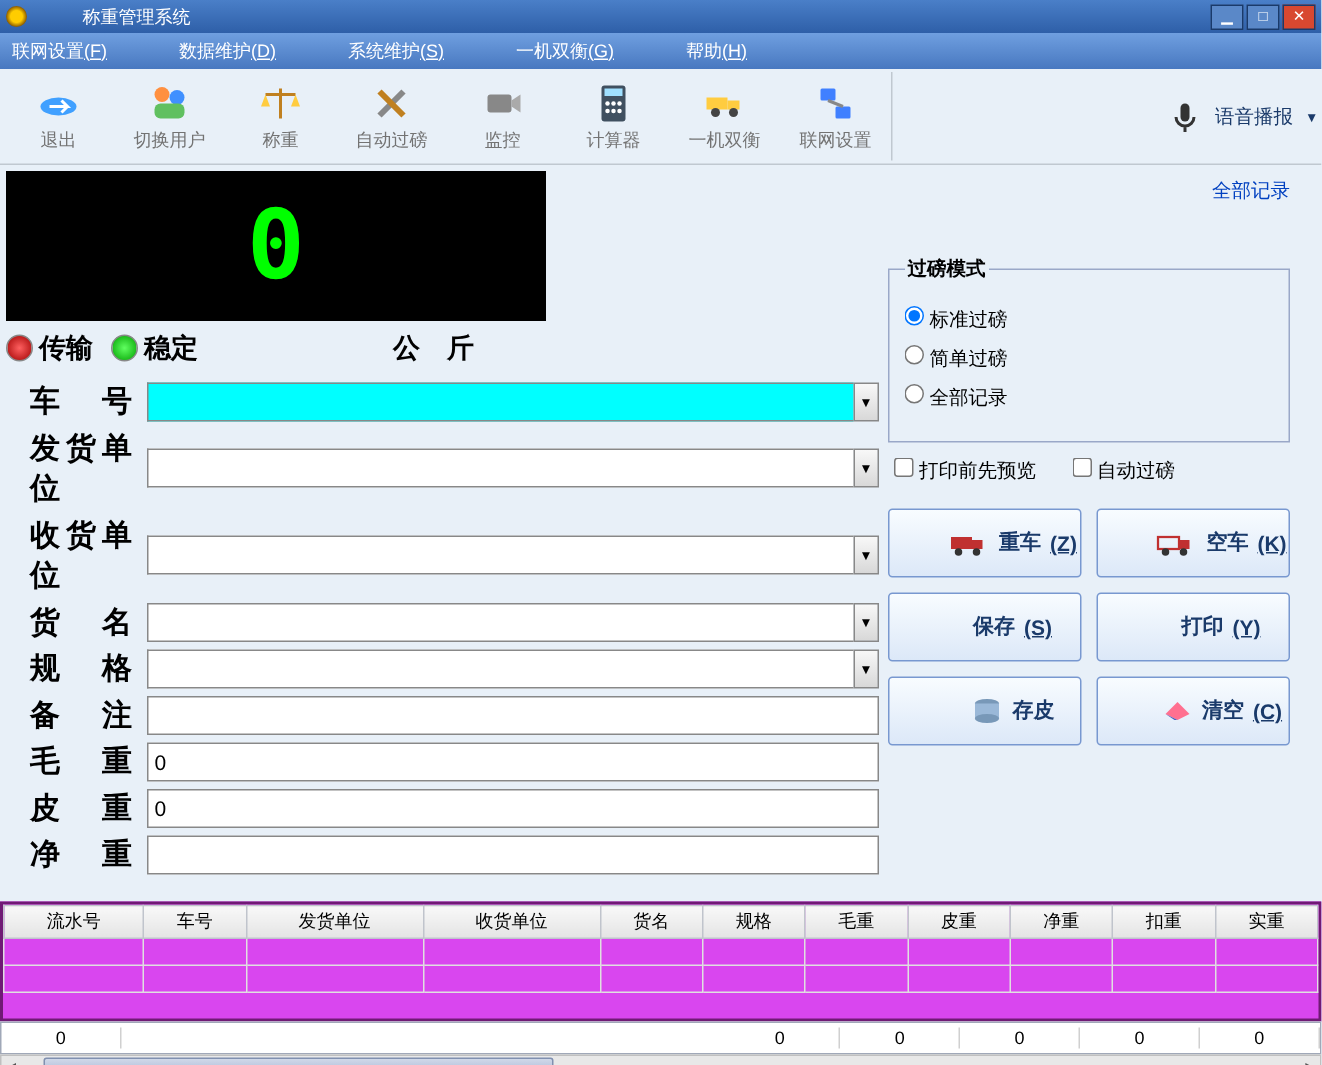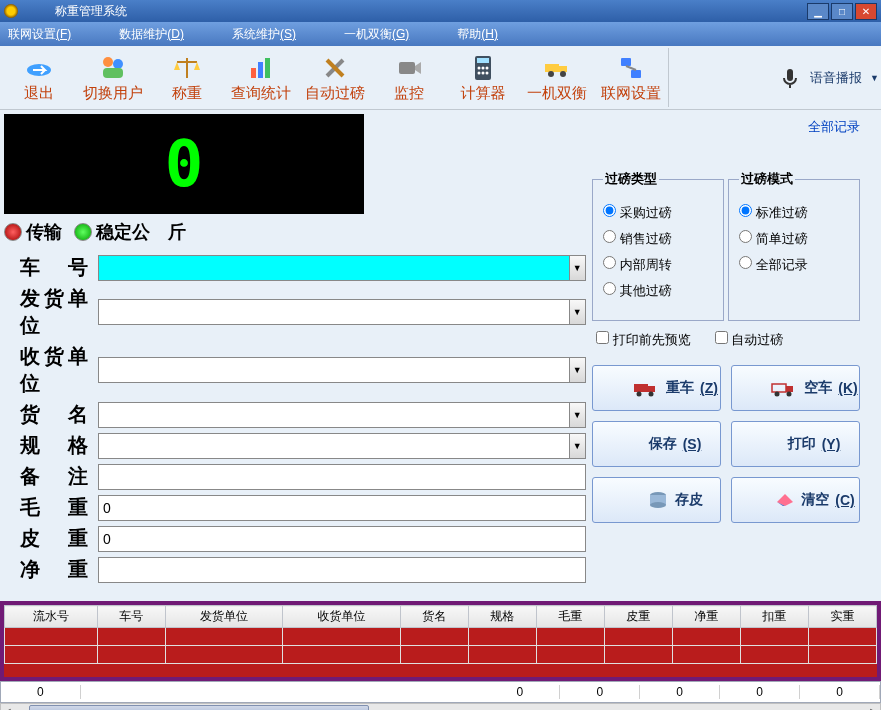--- a/index.html
+++ b/index.html
@@ -14,36 +14,36 @@
 .titlebar .winbtn.close { background: #d84830; }
 
 
 .menubar { height: 24px; background: linear-gradient(#6f9fe0, #4878c0); display: flex; align-items: center; padding: 0 8px; color: #fff; font-size: 12px; }
 .menubar .item { margin-right: 48px; cursor: default; }
 .menubar .item .shortcut { text-decoration: underline; }
 
 
 .toolbar { height: 64px; background: #e8f0f8; border-bottom: 1px solid #c0c8d0; display: flex; align-items: stretch; padding: 2px; }
 .toolbar .btn { width: 74px; display: flex; flex-direction: column; align-items: center; justify-content: center; border: 1px solid transparent; cursor: default; }
-.toolbar .btn .lbl { font-size: 15px; color: #c2410c; }
+.toolbar .btn .lbl { font-size: 12px; color: #737373; }
 .toolbar .voice { flex: 1; display: flex; align-items: center; justify-content: flex-end; gap: 8px; color: #1a3a6a; font-size: 13px; border-left: 1px solid #c0c8d0; }
 
 
 .main { display: flex; padding: 4px; gap: 6px; }
 .left { width: 582px; }
 .right { width: 268px; }
 
 
 .display { width: 360px; height: 100px; background: #000; display: flex; align-items: center; justify-content: center; }
 .display .val { color: #00ff00; font-size: 64px; font-weight: bold; font-family: Consolas, monospace; }
 .status-row { display: flex; align-items: center; padding: 6px 0; font-size: 18px; font-weight: bold; }
 .status-row .dot { width: 18px; height: 18px; border-radius: 50%; margin-right: 4px; border: 1px solid #888; }
 .dot.red { background: radial-gradient(#ff6060, #a00000); }
 .dot.green { background: radial-gradient(#60ff60, #00a000); }
-.status-row .unit { letter-spacing: 18px; }
+.status-row .unit { margin-left: 130px; letter-spacing: 18px; }
 
 
 .form { margin-top: 4px; }
 .form .row { display: flex; align-items: center; margin-bottom: 4px; }
 .form .row .lbl { width: 94px; text-align: justify; text-align-last: justify; font-size: 20px; font-weight: bold; padding: 0 10px 0 16px; }
 .form .row .control { flex: 1; position: relative; }
 .form .row input, .form .row select { width: 100%; height: 26px; border: 1px solid #888; padding: 0 4px; font-size: 14px; }
 .form .row .combo { display: flex; }
 .form .row .combo input { border-right: none; }
 .form .row .combo .arrow { width: 18px; height: 26px; border: 1px solid #888; background: linear-gradient(#f8f8f8,#d8d8d8); display: flex; align-items: center; justify-content: center; font-size: 9px; }
@@ -55,21 +55,21 @@
 .right .groups { display: flex; gap: 4px; }
 .right fieldset { border: 1px solid #9aa8c8; padding: 8px 10px 12px; font-size: 12px; flex: 1; }
 .right fieldset legend { font-weight: bold; font-size: 13px; padding: 0 2px; }
 .right fieldset label { display: block; margin: 8px 0; font-size: 13px; }
 .right .checks { display: flex; gap: 24px; padding: 10px 4px; font-size: 13px; }
 .right .bigbtns { display: grid; grid-template-columns: 1fr 1fr; gap: 10px; margin-top: 6px; }
 .right .bigbtn { height: 46px; border: 1px solid #7898d0; background: linear-gradient(#f8fcff,#dce8f8); display: flex; align-items: center; justify-content: center; gap: 6px; font-size: 14px; font-weight: bold; color: #1a3a6a; border-radius: 3px; padding-left: 37px; }
 .right .bigbtn .u { text-decoration: underline; }
 
 
-.table-wrap { margin-top: 10px; border: 4px solid #701a75; background: #b91c1c; height: 80px; overflow: hidden; }
+.table-wrap { margin-top: 10px; border: 2px solid #701a75; background: #d946ef; height: 80px; overflow: hidden; }
 .table-wrap table { width: 100%; border-collapse: collapse; font-size: 12px; }
 .table-wrap th { background: linear-gradient(#f8f8f8,#e4e4e4); border: 1px solid #c0c4cc; height: 22px; font-weight: normal; padding: 0 4px; }
 .table-wrap td { border: 1px solid #e0e0e0; height: 18px; }
 .scroll-h { height: 16px; background: #e8e8e8; border: 1px solid #c0c0c0; display:flex; align-items:center; }
 .scroll-h .thumb { width: 340px; height: 12px; background: linear-gradient(#d0d8e8,#a8b8d8); border: 1px solid #8090b0; border-radius: 2px; margin-left: 14px;}
 .scroll-h .ar { width:14px; text-align:center; font-size:9px; color:#555; }
 
 
 .summary { display: flex; background: #fff; border: 1px solid #a0a8b8; height: 22px; align-items: center; font-size: 12px; }
 .summary div { flex: 1; text-align: center; border-right: 1px solid #d0d0d0; }
@@ -114,28 +114,20 @@
       </svg>
       <span class="lbl">切换用户</span>
     </div>
   <div class="btn">
       <svg class="svgico" viewBox="0 0 32 32">
         <line x1="16" y1="6" x2="16" y2="26" stroke="#c08020" stroke-width="2"></line>
         <line x1="6" y1="10" x2="26" y2="10" stroke="#c08020" stroke-width="2"></line>
         <path d="M6 10 L3 18 L9 18 Z M26 10 L23 18 L29 18 Z" fill="#ffcc40"></path>
       </svg>
       <span class="lbl">称重</span>
-    </div>
-  <div class="btn">
-      <svg class="svgico" viewBox="0 0 32 32">
-        <rect x="6" y="16" width="5" height="10" fill="#ff6040"></rect>
-        <rect x="13" y="10" width="5" height="16" fill="#4080ff"></rect>
-        <rect x="20" y="6" width="5" height="20" fill="#40c060"></rect>
-      </svg>
-      <span class="lbl">查询统计</span>
     </div>
   <div class="btn">
       <svg class="svgico" viewBox="0 0 32 32">
         <line x1="8" y1="24" x2="24" y2="8" stroke="#888" stroke-width="4"></line>
         <line x1="8" y1="8" x2="24" y2="24" stroke="#c08020" stroke-width="4"></line>
       </svg>
       <span class="lbl">自动过磅</span>
     </div>
   <div class="btn">
       <svg class="svgico" viewBox="0 0 32 32">
@@ -250,27 +242,20 @@
           <div class="lbl">净重</div>
           <div class="control"><input value="" style=""></div>
         </div>
     </div>
   </div>
 
   <div class="right">
     <div class="toplink"><a>全部记录</a></div>
     <div style="height:30px;"></div>
     <div class="groups">
-      <fieldset>
-        <legend>过磅类型</legend>
-        <label><input type="radio" name="g1" checked="" style=""> <span>采购过磅</span></label>
-        <label><input type="radio" name="g1" style=""> <span>销售过磅</span></label>
-        <label><input type="radio" name="g1" style=""> <span>内部周转</span></label>
-        <label><input type="radio" name="g1" style=""> <span>其他过磅</span></label>
-      </fieldset>
       <fieldset>
         <legend>过磅模式</legend>
         <label><input type="radio" name="g2" checked="" style=""> <span>标准过磅</span></label>
         <label><input type="radio" name="g2" style=""> <span>简单过磅</span></label>
         <label><input type="radio" name="g2" style=""> <span>全部记录</span></label>
       </fieldset>
     </div>
     <div class="checks">
       <label><input type="checkbox" style=""> <span>打印前先预览</span></label>
       <label><input type="checkbox" style=""> <span>自动过磅</span></label>

